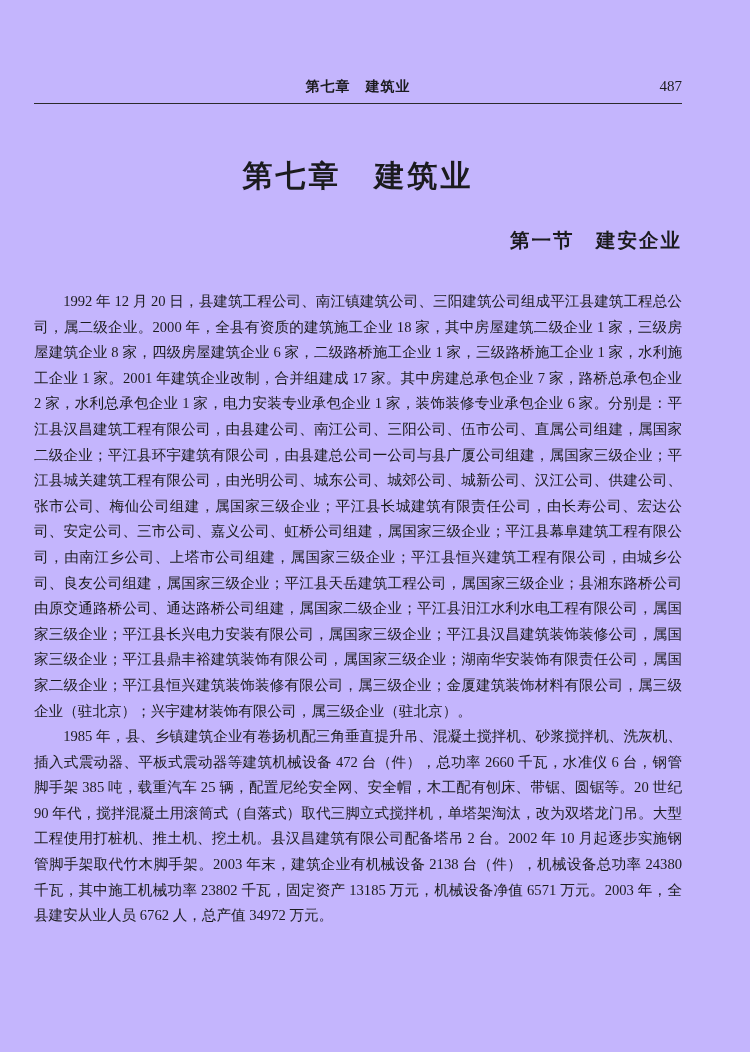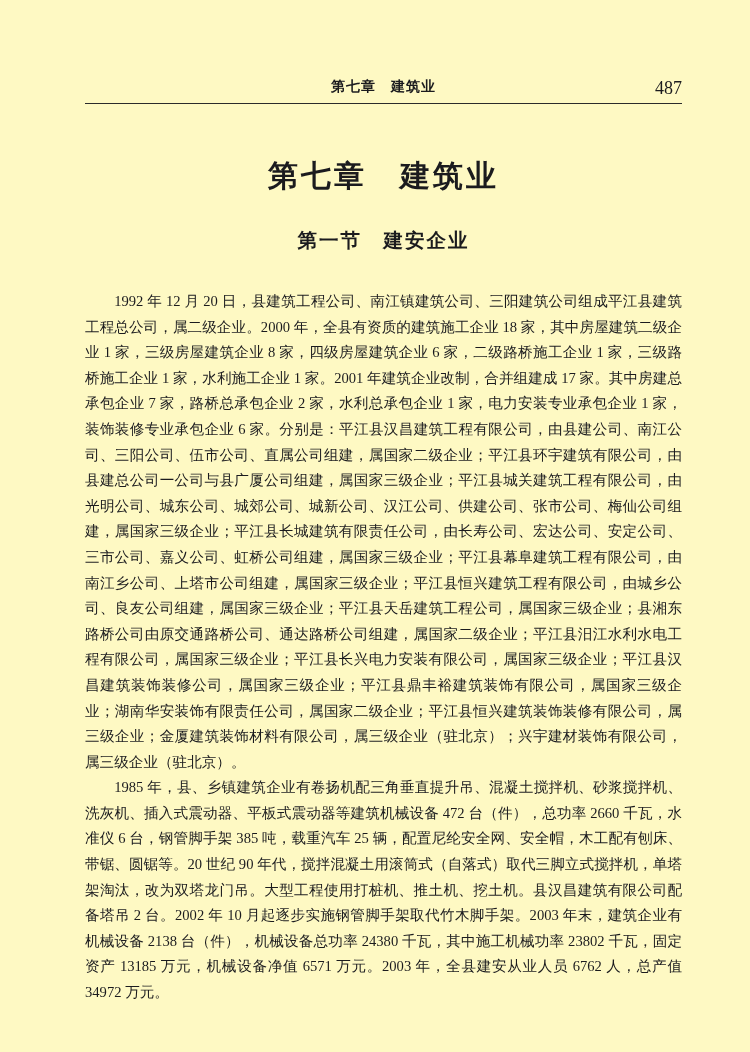--- a/index.html
+++ b/index.html
@@ -5,61 +5,61 @@
   html, body { margin: 0; padding: 0; }
   body {
     background: #dddcd8;
     font-family: "Liberation Serif", "DejaVu Serif", serif;
   }
   .page {
     position: relative;
     width: 750px;
     height: 1052px;
     margin: 0 auto;
-    background: #fef9c3;
+    background: #c4b5fd;
     color: #1b1b1e;
     box-sizing: border-box;
-    padding: 78px 68px 0 85px;
+    padding: 78px 68px 0 34px;
     overflow: hidden;
   }
   .running-header {
     position: relative;
     height: 19px;
     font-size: 14px;
   }
   .running-title {
     position: absolute;
     left: 50%;
     transform: translateX(-50%);
     font-weight: bold;
     letter-spacing: 1px;
     white-space: nowrap;
   }
   .page-number {
     position: absolute;
     right: 0;
     top: 0;
-    font-size: 18px;
+    font-size: 15px;
     margin-left: 43px;
   }
   .header-rule {
     margin-top: 6px;
     border-bottom: 1.6px solid #2b2b2b;
   }
   .chapter-title {
     margin: 52px 0 0 0;
     text-align: center;
     font-size: 30px;
     font-weight: bold;
     letter-spacing: 3px;
     white-space: nowrap;
   }
   .section-title {
     margin: 30px 0 0 0;
-    text-align: center;
+    text-align: right;
     font-size: 19.5px;
     font-weight: bold;
     letter-spacing: 2px;
     white-space: nowrap;
   }
   .body-text {
     margin-top: 35px;
     font-size: 14.6px;
     line-height: 25.6px;
     text-align: justify;

